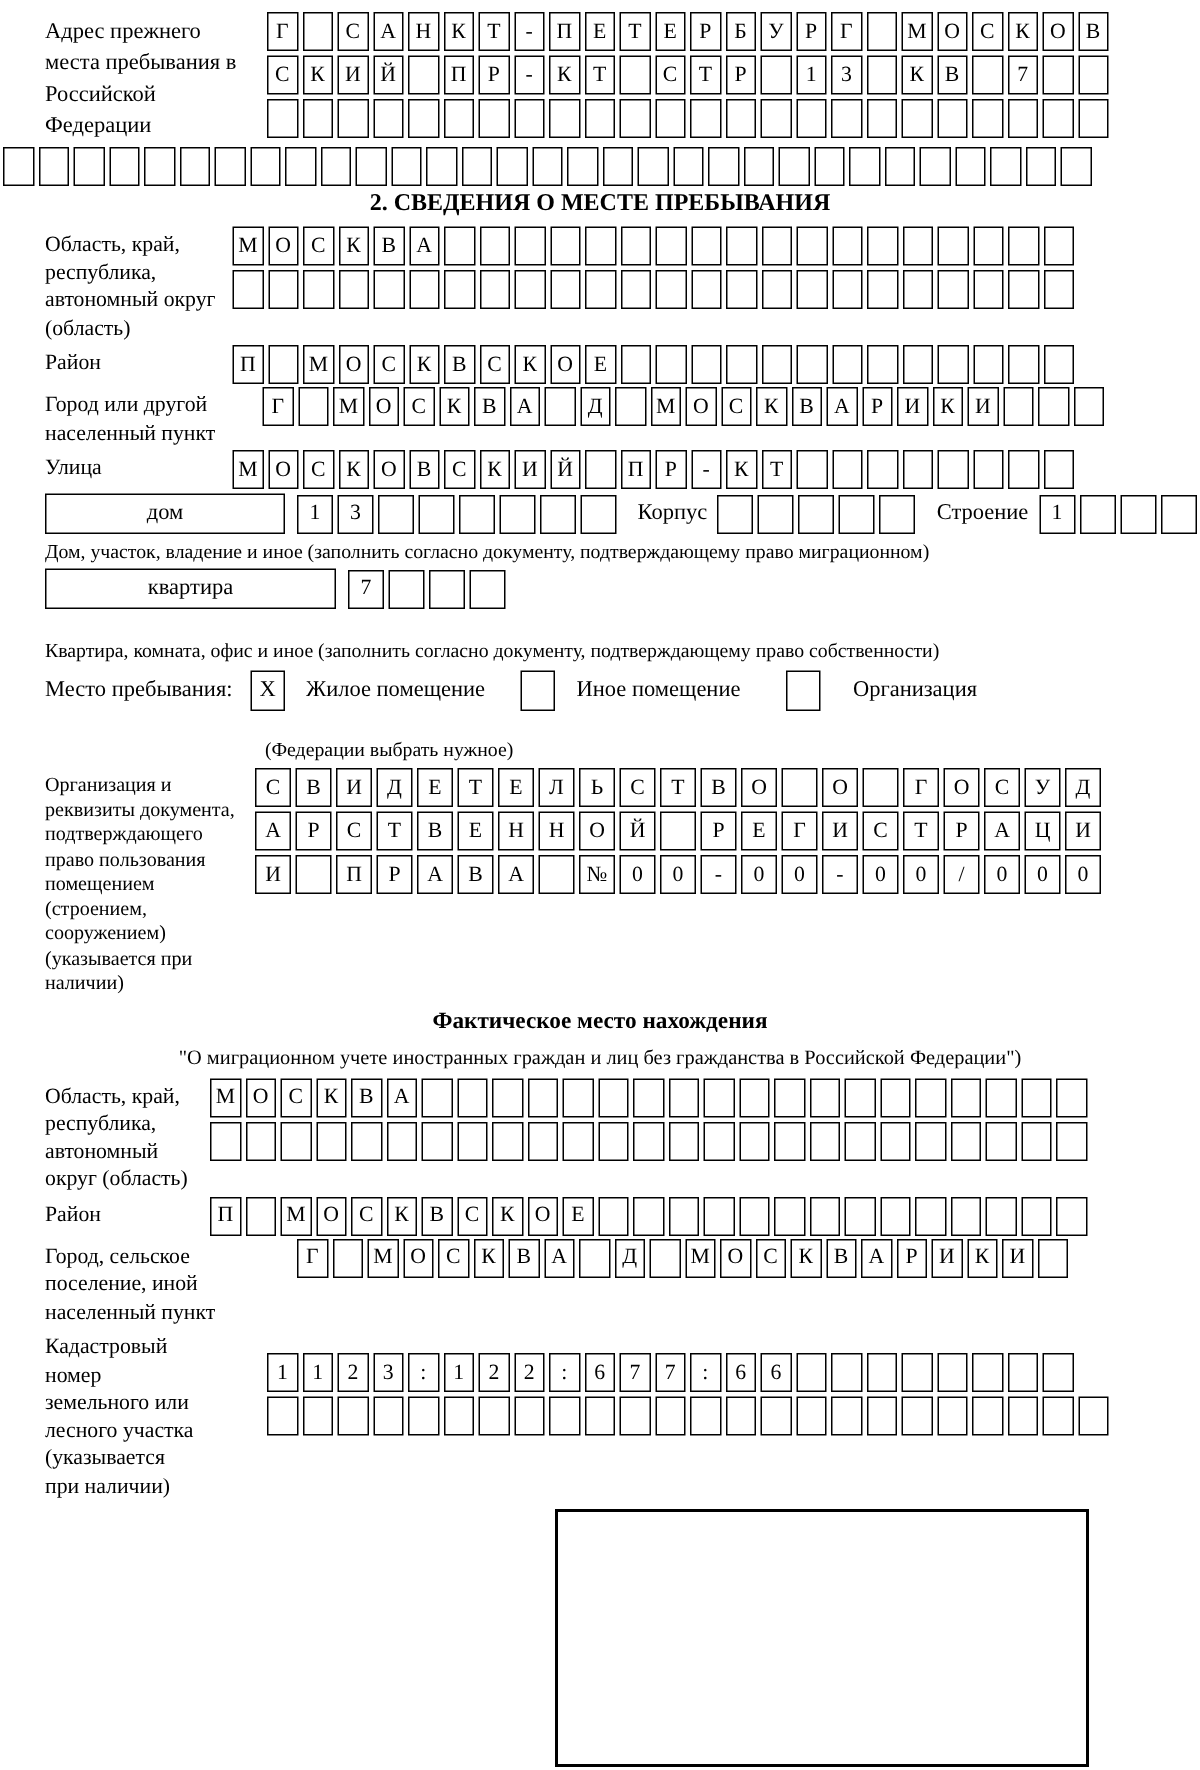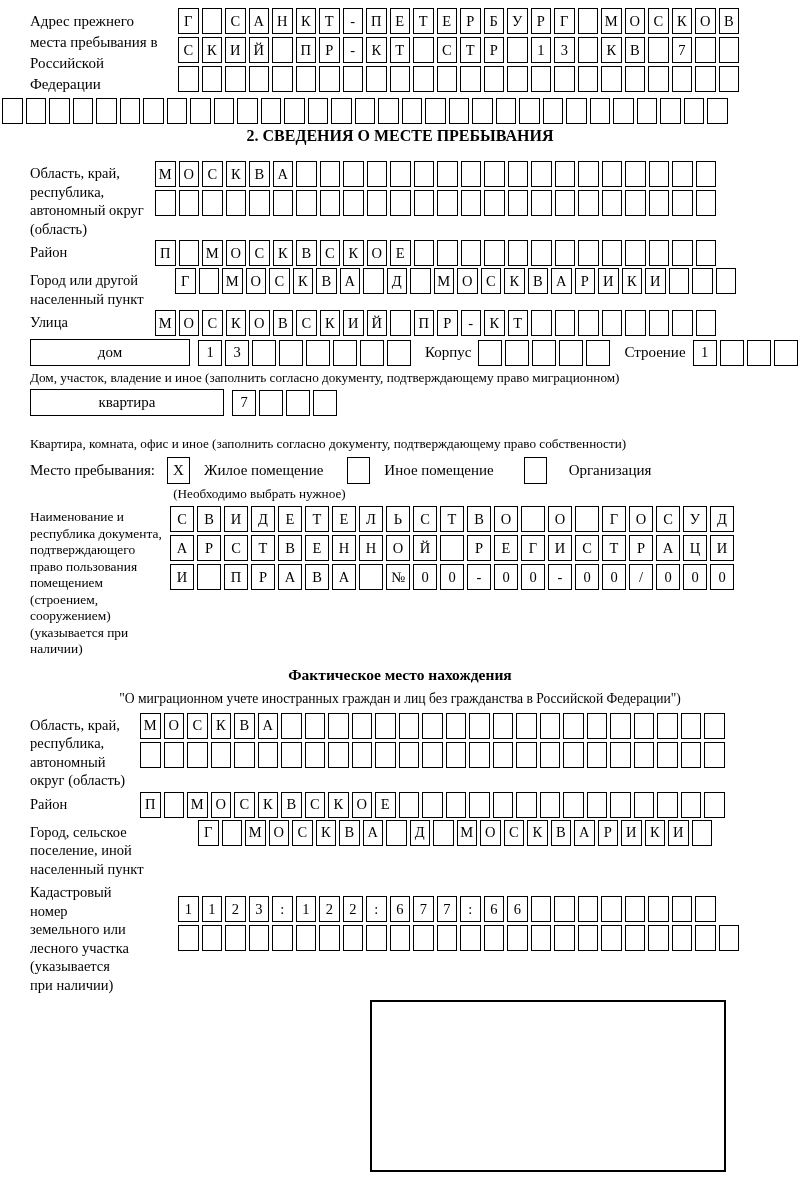--- a/index.html
+++ b/index.html
@@ -19,32 +19,32 @@
   .rows { display:flex; flex-direction:column; gap:3px; }
   .cells { display:flex; gap:3px; }
   .cell { flex:0 0 auto; width:20.5px; height:26px; border:1.7px solid #000;
           display:flex; align-items:center; justify-content:center;
           font-size:14.5px; background:#fff; }
   .wide .cell { width:24px; }
   .full-row { margin-left:-28px; margin-top:3px; }
   .indent { margin-left:20px; }
 
   .small-caption { font-size:13.2px; text-align:center; margin:4px 0 3px; }
-  .sec-title { font-weight:bold; text-align:center; font-size:16px; margin:3px 0 16px; }
+  .sec-title { font-weight:bold; text-align:center; font-size:16px; margin:3px 0 6px; }
   .sub-title { font-weight:bold; text-align:center; font-size:15.5px; margin:8px 0 6px; }
   .center-note { font-size:13.8px; text-align:center; line-height:18px; }
 
   .inline-row { display:flex; align-items:center; margin:3px 0 2px; }
   .box-label { flex:0 0 auto; border:1.7px solid #000; height:27px;
                display:flex; align-items:center; justify-content:center; font-size:15px; background:#fff; }
   .dom-box { width:160px; margin-right:8px; }
   .kv-box { width:194px; margin-right:8px; }
   .inline-label { font-size:15px; padding:0 7px 0 14px; }
 
-  .check-row { display:flex; align-items:center; margin:5px 0 2px; }
+  .check-row { display:flex; align-items:center; margin:5px 0 18px; }
   .check-row .lbl { font-size:15px; }
   .checkbox { width:23px; height:27px; border:1.7px solid #000; margin:0 14px 0 12px;
               display:flex; align-items:center; justify-content:center; font-size:15px; background:#fff; }
   .choose-caption { font-size:13.2px; text-align:center; width:62%; margin:1px 0 4px; }
 
   .stamp-wrap { width:424px; margin:6px 10px 0 auto; }
   .stamp-box { width:356px; height:172px; border:2px solid #000; margin:0 auto 7px auto; background:#fff; }
 </style>
 </head>
 <body>
@@ -362,24 +362,24 @@
 
   <div class="check-row">
     <span class="lbl">Место пребывания:</span>
     <span class="checkbox">X</span>
     <span class="lbl">Жилое помещение</span>
     <span class="checkbox" style="margin-left:24px;"></span>
     <span class="lbl">Иное помещение</span>
     <span class="checkbox" style="margin-left:30px; margin-right:22px;"></span>
     <span class="lbl">Организация</span>
   </div>
-  <div class="choose-caption">(Необходимо выбрать нужное)</div>
-
-  <div class="field">
-    <div class="flabel w133">Наименование и республика документа, подтверждающего право пользования помещением (строением, сооружением) (указывается при наличии)</div>
+  <div class="choose-caption">(Федерации выбрать нужное)</div>
+
+  <div class="field">
+    <div class="flabel w133">Организация и реквизиты документа, подтверждающего право пользования помещением (строением, сооружением) (указывается при наличии)</div>
     <div class="rows">
       <div class="cells wide">
           <span class="cell">С</span>
           <span class="cell">В</span>
           <span class="cell">И</span>
           <span class="cell">Д</span>
           <span class="cell">Е</span>
           <span class="cell">Т</span>
           <span class="cell">Е</span>
           <span class="cell">Л</span>

